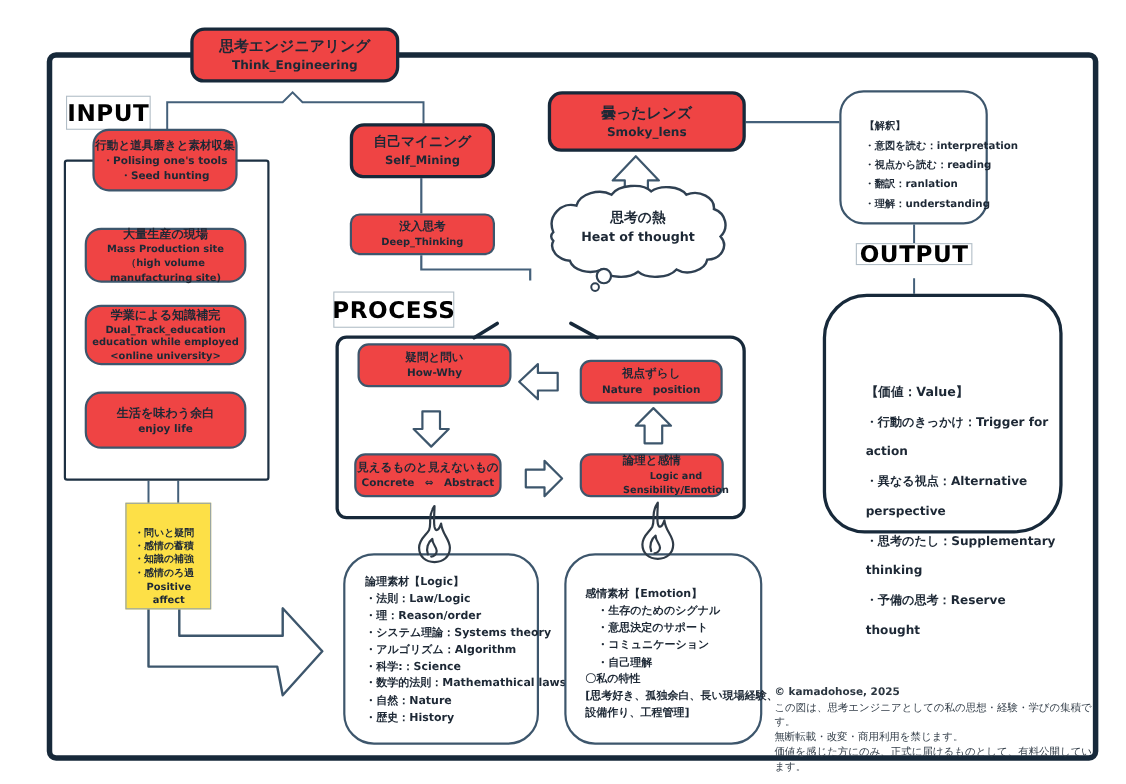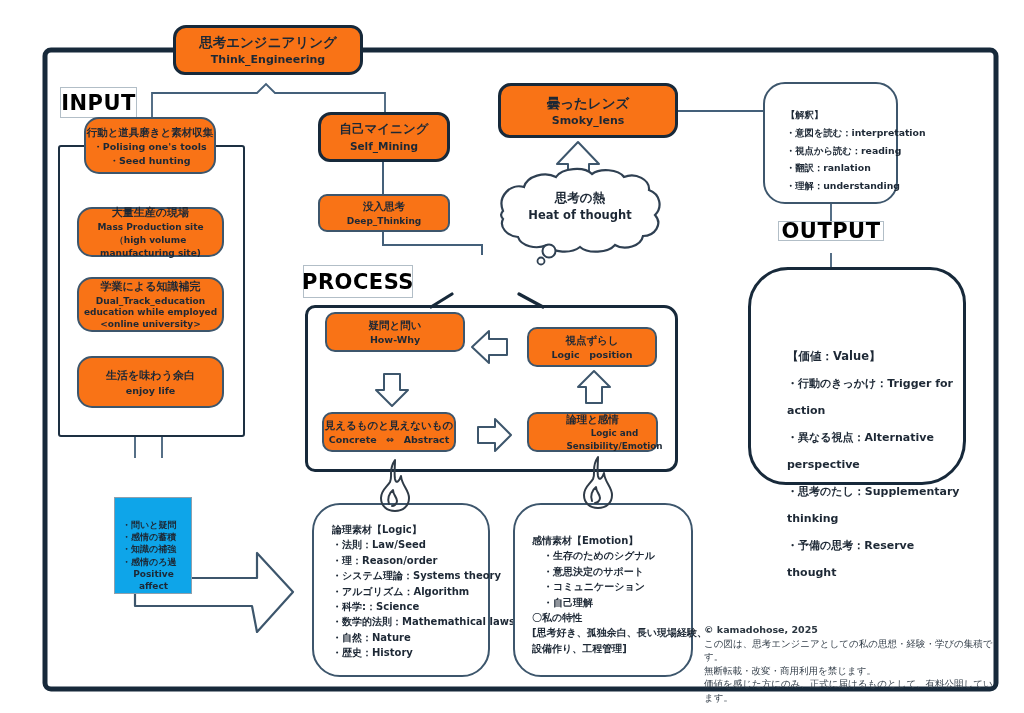--- a/index.html
+++ b/index.html
@@ -1,33 +1,33 @@
 <!DOCTYPE html>
 <html><head>
 <meta charset="utf-8">
 <style>
   html,body{margin:0;padding:0;background:#fff;}
   #stage{position:relative;width:1024px;height:713px;background:#fff;overflow:hidden;
          font-family:"DejaVu Sans","Liberation Sans",sans-serif;color:#1d2835;}
   svg.layer{position:absolute;left:0;top:0;pointer-events:none;}
   .abs{position:absolute;box-sizing:border-box;}
-  .box{background:#f97316;border:2px solid #3d566c;border-radius:12px;
+  .box{background:#ef4444;border:2px solid #3d566c;border-radius:12px;
        display:flex;flex-direction:column;align-items:center;justify-content:center;
        text-align:center;z-index:3;}
   .thick{border:3.5px solid #17293a;border-radius:13px 12px 14px 12px;}
   .label{background:#fff;border:1.5px solid #b2bec7;color:#000;
          display:flex;align-items:center;justify-content:center;
          font-weight:800;font-size:21px;letter-spacing:.5px;z-index:3;}
   .ja{font-size:11px;font-weight:700;line-height:1.55;}
   .en{font-size:9.5px;font-weight:700;line-height:1.45;}
   .ja-lg{font-size:13.5px;font-weight:700;line-height:1.5;}
   .en-md{font-size:11px;font-weight:700;line-height:1.4;}
-  .listbox{background:#0ea5e9;border:1.5px solid #8fa0ad;z-index:3;
+  .listbox{background:#fde047;border:1.5px solid #8fa0ad;z-index:3;
            font-size:9px;font-weight:700;line-height:12.2px;text-align:left;
-           padding:21px 0 0 7px;margin-top:40px;}
+           padding:21px 0 0 7px;}
   .panel{border:2.5px solid #1d3042;border-radius:3px;background:transparent;z-index:1;}
   .frame{border:3px solid #17293a;border-radius:10px 14px 12px 10px;background:transparent;z-index:1;}
   .bigbox{background:#fff;border:2.5px solid #3d566c;border-radius:28px;z-index:2;
           text-align:left;font-weight:700;}
   .valuebox{background:#fff;border:3.5px solid #17293a;border-radius:40px 36px 44px 38px;z-index:2;}
   .roundbox{background:#fff;border:2px solid #3d566c;border-radius:22px;z-index:3;
             text-align:left;}
   .l10{font-size:10px;font-weight:700;line-height:15.4px;white-space:pre;}
   .l95{font-size:9.3px;font-weight:700;line-height:17.8px;white-space:pre;}
   .footer{z-index:3;font-size:9.5px;line-height:13.6px;color:#333e49;text-align:left;}
@@ -131,21 +131,21 @@
 
   <div class="abs label" style="left:303px;top:265px;width:110px;height:33px;">PROCESS</div>
   <div class="abs frame" style="left:305px;top:305px;width:373px;height:167px;"></div>
 
   <div class="abs box" style="left:325px;top:312px;width:140px;height:40px;border-radius:10px;">
     <div class="ja" style="font-size:10.5px;">疑問と問い</div>
     <div class="en">How-Why</div>
   </div>
   <div class="abs box" style="left:527px;top:327px;width:130px;height:40px;border-radius:10px;">
     <div class="ja" style="font-size:10.5px;">視点ずらし</div>
-    <div class="en">Logic　position</div>
+    <div class="en">Nature　position</div>
   </div>
   <div class="abs box" style="left:322px;top:412px;width:134px;height:40px;border-radius:10px;">
     <div class="ja" style="font-size:10.5px;">見えるものと見えないもの</div>
     <div class="en">Concrete　⇔　Abstract</div>
   </div>
   <div class="abs box" style="left:527px;top:412px;width:131px;height:40px;border-radius:10px;">
     <div class="ja" style="font-size:10.5px;">論理と感情</div>
     <div class="en" style="font-size:8.8px;padding-left:44px;">Logic and Sensibility/Emotion</div>
   </div>
 
@@ -162,21 +162,21 @@
   <div class="abs valuebox" style="left:748px;top:267px;width:218px;height:218px;padding:73px 0 0 36px;text-align:left;">
     <div class="ja" style="font-size:11.5px;line-height:27px;">【価値：Value】</div>
     <div class="ja" style="font-size:11px;line-height:27px;">・行動のきっかけ：Trigger for action</div>
     <div class="ja" style="font-size:11px;line-height:27px;">・異なる視点：Alternative perspective</div>
     <div class="ja" style="font-size:11px;line-height:27px;">・思考のたし：Supplementary thinking</div>
     <div class="ja" style="font-size:11px;line-height:27px;">・予備の思考：Reserve thought</div>
   </div>
 
   <div class="abs bigbox" style="left:312px;top:503px;width:178px;height:174px;padding:17px 0 0 18px;">
     <div class="l10">論理素材【Logic】</div>
-    <div class="l10">・法則：Law/Seed</div>
+    <div class="l10">・法則：Law/Logic</div>
     <div class="l10">・理：Reason/order</div>
     <div class="l10">・システム理論：Systems theory</div>
     <div class="l10">・アルゴリズム：Algorithm</div>
     <div class="l10">・科学:：Science</div>
     <div class="l10">・数学的法則：Mathemathical laws</div>
     <div class="l10">・自然：Nature</div>
     <div class="l10">・歴史：History</div>
   </div>
 
   <div class="abs bigbox" style="left:513px;top:503px;width:180px;height:174px;padding:28px 0 0 17px;">

